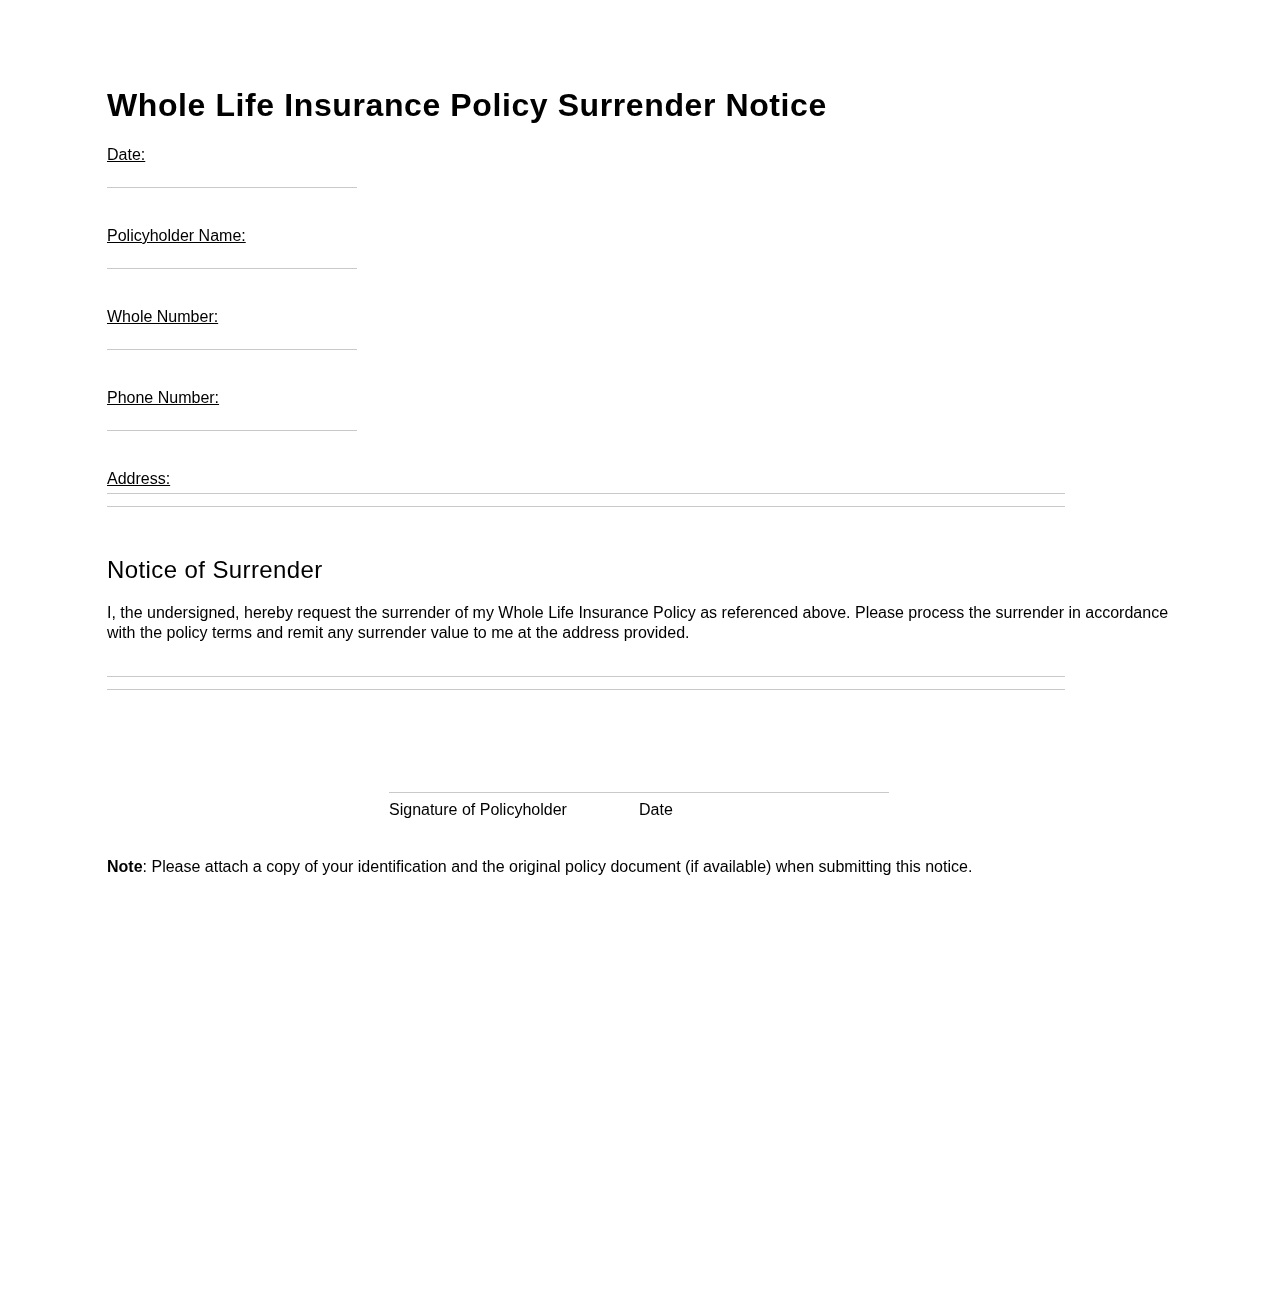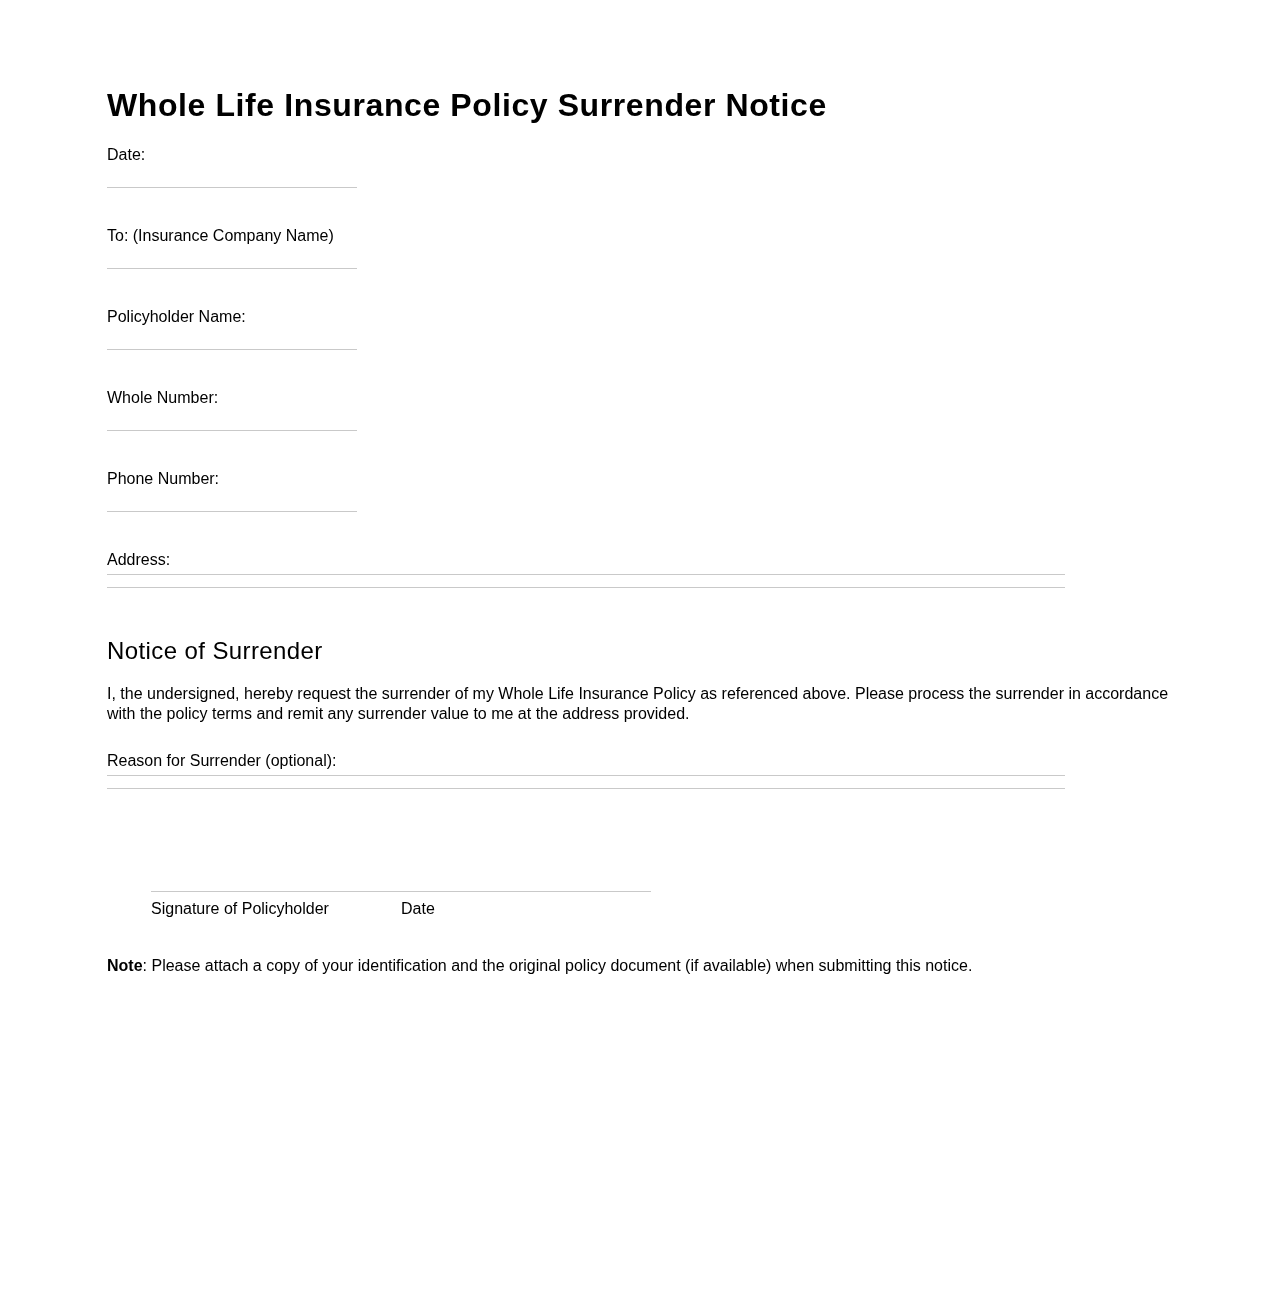--- a/index.html
+++ b/index.html
@@ -27,20 +27,21 @@
     margin: 6px 0 22px 0;
   }
   .form-group {
     margin-bottom: 39px;
   }
   .form-label {
     display: block;
     font-size: 16px;
     line-height: 18px;
     color: #000000;
+    text-decoration: underline;
   }
   input.line-input {
     display: block;
     width: 250px;
     height: 23px;
     margin: 0;
     padding: 0;
     border: none;
     border-bottom: 1px solid #c9c9c9;
     border-radius: 0;
@@ -69,23 +70,22 @@
   p.body-text {
     font-size: 16px;
     line-height: 20px;
     margin: 16px 0 28px 0;
   }
   .reason-group {
     margin-bottom: 0;
   }
   .sig-row {
     display: flex;
-    justify-content: flex-start;
+    justify-content: center;
     margin-top: 102px;
-    margin-left: 44px;
   }
   .sig-col {
     width: 250px;
   }
   .sig-line {
     height: 0;
     border-top: 1px solid #c9c9c9;
   }
   .sig-label {
     font-size: 16px;
@@ -104,24 +104,20 @@
 
 <div class="page">
 
   <h1 class="doc-title">Whole Life Insurance Policy Surrender Notice</h1>
 
   <div class="form-group">
     <label class="form-label">Date:</label>
     <input class="line-input" type="text" style="">
   </div>
 
-  <div class="form-group">
-    <label class="form-label">To: (Insurance Company Name)</label>
-    <input class="line-input" type="text" style="">
-  </div>
 
   <div class="form-group">
     <label class="form-label">Policyholder Name:</label>
     <input class="line-input" type="text" style="">
   </div>
 
   <div class="form-group">
     <label class="form-label">Whole Number:</label>
     <input class="line-input" type="text" style="">
   </div>
@@ -137,21 +133,20 @@
       <div class="write-line first"></div>
       <div class="write-line"></div>
     </div>
   </div>
 
   <h2 class="section-heading">Notice of Surrender</h2>
 
   <p class="body-text">I, the undersigned, hereby request the surrender of my Whole Life Insurance Policy as referenced above. Please process the surrender in accordance with the policy terms and remit any surrender value to me at the address provided.</p>
 
   <div class="form-group reason-group">
-    <label class="form-label">Reason for Surrender (optional):</label>
     <div class="multi-lines">
       <div class="write-line first"></div>
       <div class="write-line"></div>
     </div>
   </div>
 
   <div class="sig-row">
     <div class="sig-col">
       <div class="sig-line"></div>
       <div class="sig-label">Signature of Policyholder</div>

